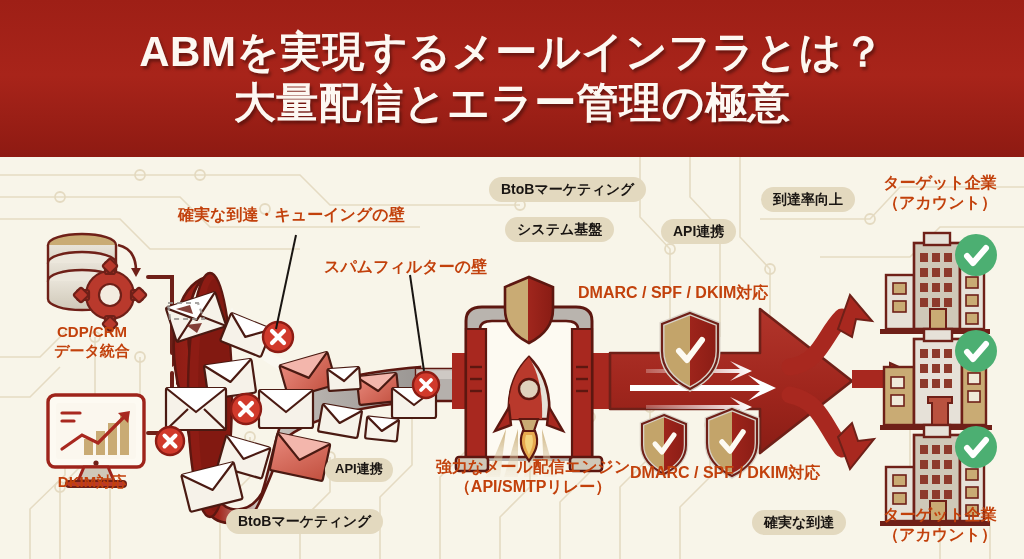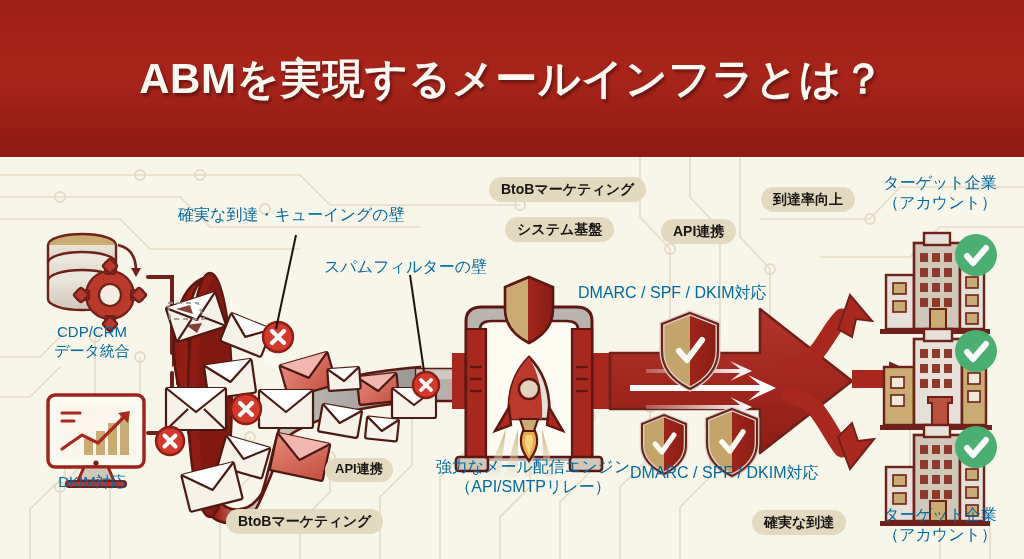--- a/index.html
+++ b/index.html
@@ -25,40 +25,41 @@
   #title2 { font-size:42px; line-height:1.25; }
 
   
   #body-area { position:absolute; left:0; top:157px; width:1024px; height:402px; overflow:hidden; }
   #circuit { position:absolute; inset:0; z-index:1; }
   .layer { position:absolute; inset:0; }
   #art { position:absolute; inset:0; z-index:2; }
 
   
   .lbl {
-    position:absolute; z-index:20; color:#0369a1; font-weight:normal;
+    position:absolute; z-index:20; color:#c2410c; font-weight:bold;
     white-space:nowrap; text-align:center; line-height:1.28;
   }
   .lbl.mid   { font-size:15px; }
   .lbl.big   { font-size:16px; }
 
   .pill {
     position:absolute; z-index:20; background:#e3d9bf; color:#191512;
     font-weight:bold; border-radius:13px; padding:3px 12px 4px;
     white-space:nowrap; font-size:14px; line-height:1.3;
   }
   .pill.sm { font-size:13px; padding:3px 10px 4px; }
 </style>
 </head>
 <body>
 
 <div id="stage">
 
   <div id="header">
     <div class="title-line" id="title1">ABMを実現するメールインフラとは？</div>
+    <div class="title-line" id="title2">大量配信とエラー管理の極意</div>
   </div>
 
   <div id="body-area">
 
     <svg id="circuit" class="layer" viewBox="0 0 1024 402">
       <rect x="0" y="0" width="1024" height="402" fill="#f8f5e9"></rect>
       <g stroke="#e4dac1" stroke-width="1.6" fill="none" opacity="0.95">
         <path d="M0 18 H300 L330 48 H520"></path>
         <path d="M0 40 H180 L210 70 H420"></path>
         <path d="M0 62 H120 L150 92 H300"></path>

